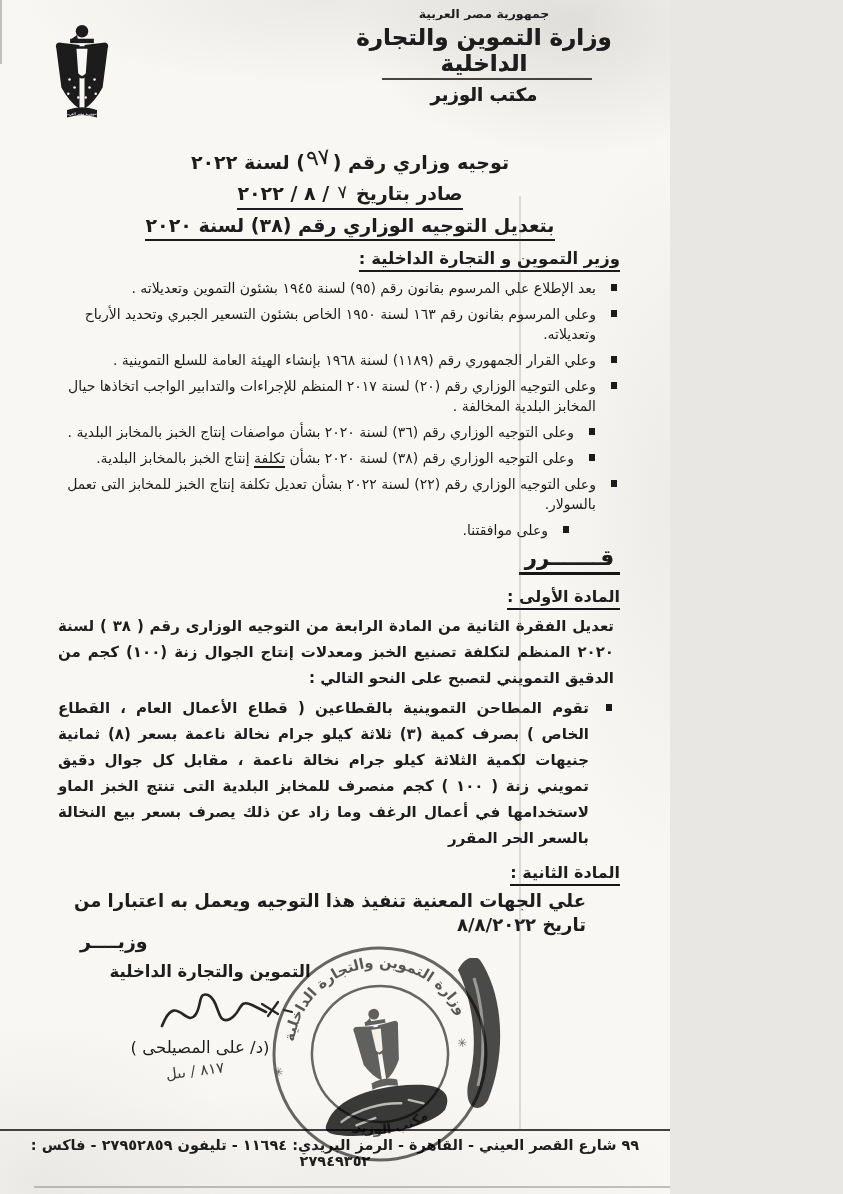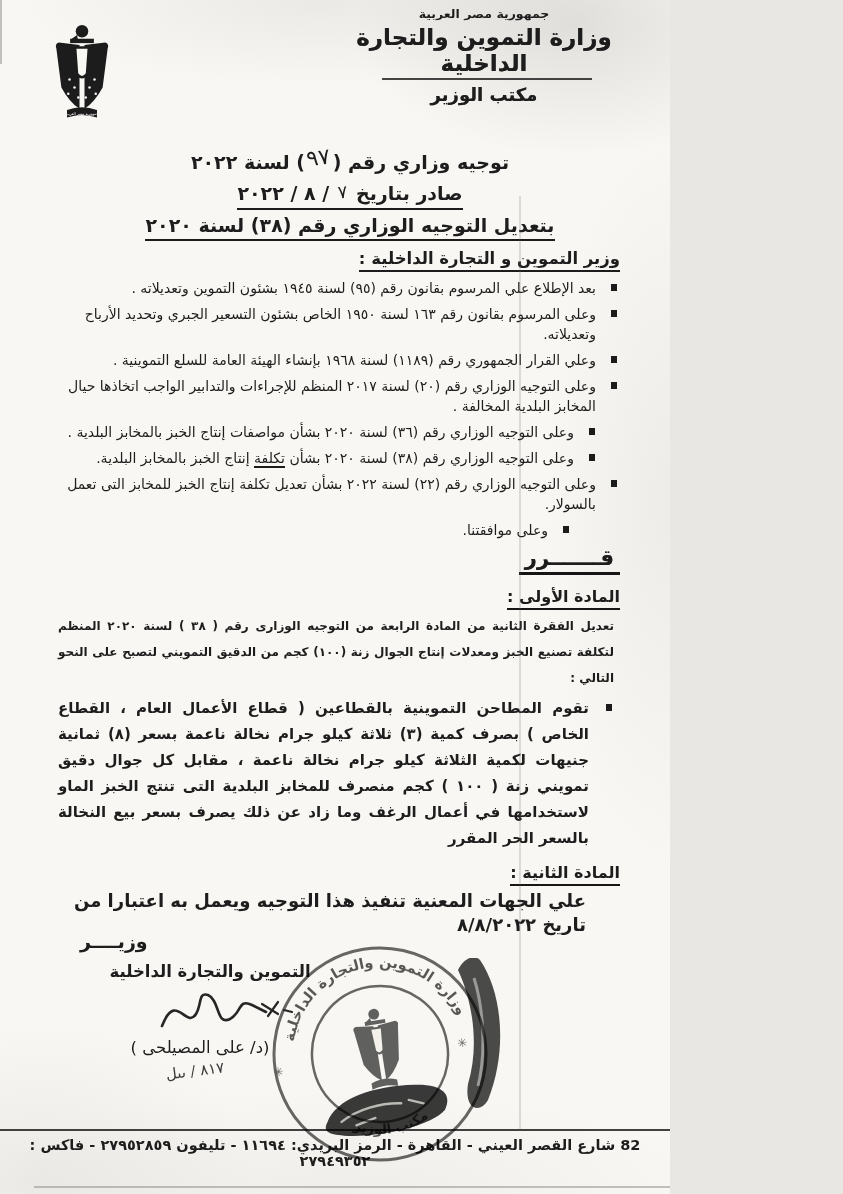--- a/index.html
+++ b/index.html
@@ -47,21 +47,21 @@
   ul.preamble li{position:relative;padding-right:24px;margin-bottom:6px;}
   ul.preamble .sq{position:absolute;right:3px;top:6px;width:6.5px;height:6.5px;background:#1b1b1b;}
   .u-word{border-bottom:2px solid #1b1b1b;}
 
   .decree{margin-top:0;}
   .decree span{display:inline-block;font-size:21px;font-weight:bold;border-bottom:3px solid #161616;
                padding:0 6px 2px 6px;text-shadow:0 0 .6px rgba(0,0,0,.7);}
 
   .art-head{margin-top:12px;font-size:16px;font-weight:bold;}
   .art-head span{border-bottom:2.5px solid #161616;padding-bottom:2px;}
-  .art-body{margin:7px 6px 0 10px;font-size:12px;font-weight:bold;line-height:26px;text-align:justify;}
+  .art-body{margin:7px 6px 0 10px;font-size:15px;font-weight:bold;line-height:26px;text-align:justify;}
   .art-bullet{position:relative;margin:4px 6px 0 10px;padding-right:25px;font-size:15px;font-weight:bold;line-height:26px;text-align:justify;}
   .art-bullet .sq{position:absolute;right:2px;top:9px;width:6.5px;height:6.5px;background:#1b1b1b;}
   .art2-body{margin:7px 34px 0 10px;font-size:18px;font-weight:bold;line-height:24px;}
 
   
   .sig-title{position:absolute;left:80px;top:930px;width:260px;text-align:left;
              font-size:19px;font-weight:bold;z-index:2;}
   .sig-ministry{position:absolute;left:60px;top:962px;width:300px;text-align:center;
              font-size:16.5px;font-weight:bold;z-index:2;}
   .sig-autograph{position:absolute;left:150px;top:982px;width:210px;height:62px;z-index:4;}
@@ -224,18 +224,18 @@
     </svg>
   </div>
   <div class="blob-b">
     <svg viewBox="0 0 136 54" width="136" height="54" aria-hidden="true">
       <path d="M8,30 C20,8 60,2 100,8 C128,12 136,24 126,38 C110,52 54,54 22,46 C6,42 2,38 8,30 Z" fill="#202020" opacity=".88"></path>
       <path d="M22,32 C40,22 64,20 84,24 M92,22 l14,6 M36,38 l20,-4" fill="none" stroke="#efeeea" stroke-width="2.4" opacity=".75" stroke-linecap="round"></path>
     </svg>
   </div>
 
   <div class="footer-rule"></div>
-  <div class="footer-text">82 شارع القصر العيني - القاهرة - الرمز البريدي: ١١٦٩٤ - تليفون ٢٧٩٥٢٨٥٩ - فاكس : ٢٧٩٤٩٣٥٢</div>
+  <div class="footer-text">٩٩ شارع القصر العيني - القاهرة - الرمز البريدي: ١١٦٩٤ - تليفون ٢٧٩٥٢٨٥٩ - فاكس : ٢٧٩٤٩٣٥٢</div>
 
   <div class="scan-bottom"></div>
   <div class="scan-left"></div>
   <div class="crease"></div>
 </div>
 
 </body></html>

